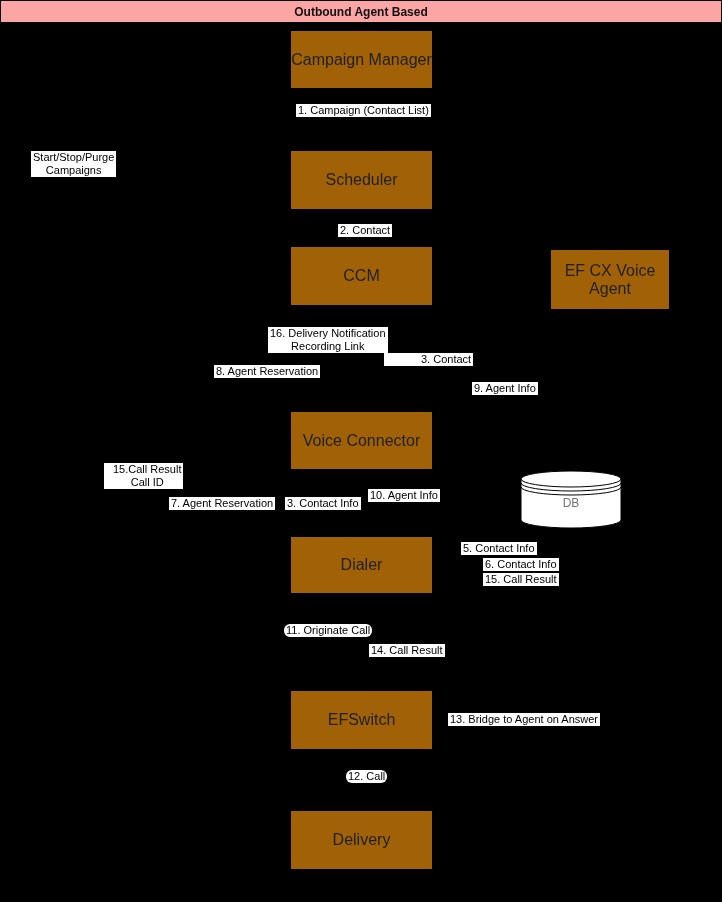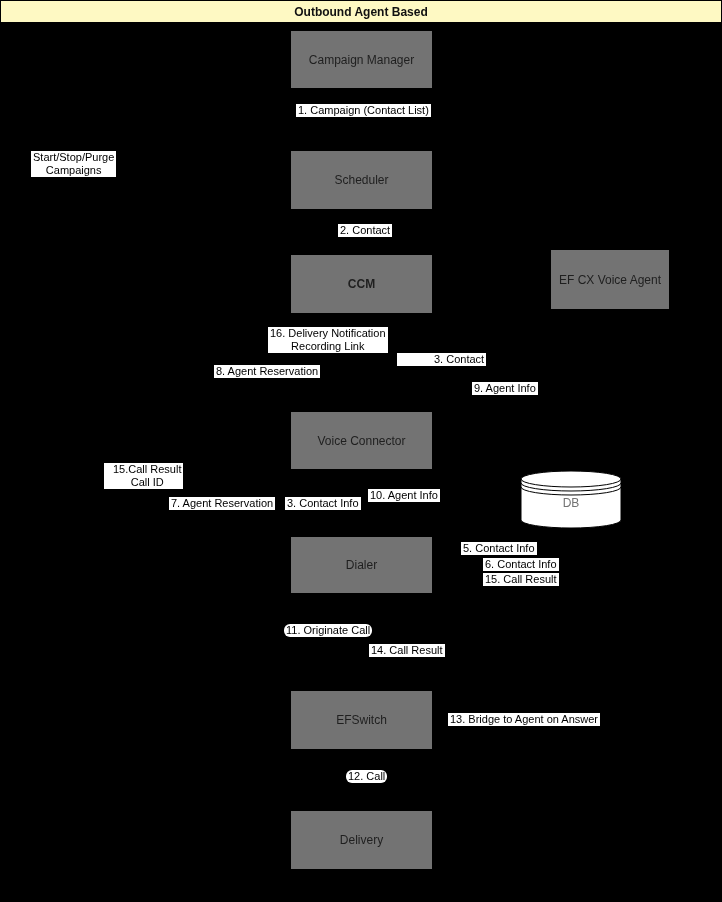--- a/index.html
+++ b/index.html
@@ -2,58 +2,58 @@
 <html><head>
 <meta charset="utf-8">
 <style>
   html,body{margin:0;padding:0;background:#000;}
   .canvas{
     position:relative;width:722px;height:902px;background:#000000;
     font-family:"Liberation Sans",sans-serif;overflow:hidden;
   }
   .titlebar{
     position:absolute;left:0;top:0;width:720px;height:21px;
-    background:#fef9c3;border:1px solid #000000;
+    background:#fca5a5;border:1px solid #000000;
     display:flex;align-items:center;justify-content:center;
     font-size:12px;font-weight:bold;color:#111111;
   }
   .node{
-    position:absolute;background:#737373;border:1px solid #000000;
+    position:absolute;background:#a16207;border:1px solid #000000;
     display:flex;align-items:center;justify-content:center;
-    font-size:12px;color:#1f1f1f;text-align:center;box-sizing:border-box;
+    font-size:16px;color:#1f1f1f;text-align:center;box-sizing:border-box;
   }
   .chip{
     position:absolute;background:#ffffff;color:#000000;
     font-size:11px;line-height:13px;padding:0 2px;white-space:nowrap;
     text-align:center;
   }
   .chip div{white-space:nowrap;}
   
   .n-campaign{left:290px;top:30px;width:143px;height:59px;}
   .n-scheduler{left:290px;top:150px;width:143px;height:60px;}
-  .n-ccm{left:290px;top:254px;width:143px;height:60px;font-weight:bold;}
+  .n-ccm{left:290px;top:246px;width:143px;height:60px;}
   .n-efcx{left:550px;top:249px;width:120px;height:61px;}
   .n-voice{left:290px;top:411px;width:143px;height:59px;}
   .n-dialer{left:290px;top:536px;width:143px;height:58px;}
   .n-efswitch{left:290px;top:690px;width:143px;height:60px;}
   .n-customer{left:290px;top:810px;width:143px;height:60px;}
   .n-db{
     position:absolute;left:520px;top:470px;width:102px;height:59px;
     background:transparent;border:none;
   }
   .n-db .db-label{
     position:absolute;left:0;top:26px;width:102px;text-align:center;
     font-size:12px;color:#737373;
   }
   
   .c1{left:296px;top:104px;}
   .c-startstop{left:31px;top:151px;}
   .c2{left:338px;top:224px;}
   .c16{left:268px;top:327px;}
-  .c3{left:397px;top:353px;padding-left:37px;}
+  .c3{left:384px;top:353px;padding-left:37px;}
   .c9{left:472px;top:347px;margin-top:35px;}
   .c8{left:170px;top:365px;margin-left:44px;}
   .c15a{left:104px;top:463px;padding-left:9px;}
   .c7{left:169px;top:497px;}
   .c4{left:285px;top:497px;}
   .c10{left:368px;top:489px;}
   .c5{left:461px;top:542px;}
   .c6{left:483px;top:558px;}
   .c15b{left:483px;top:573px;}
   .c11{left:284px;top:624px;border-radius:6px;}

